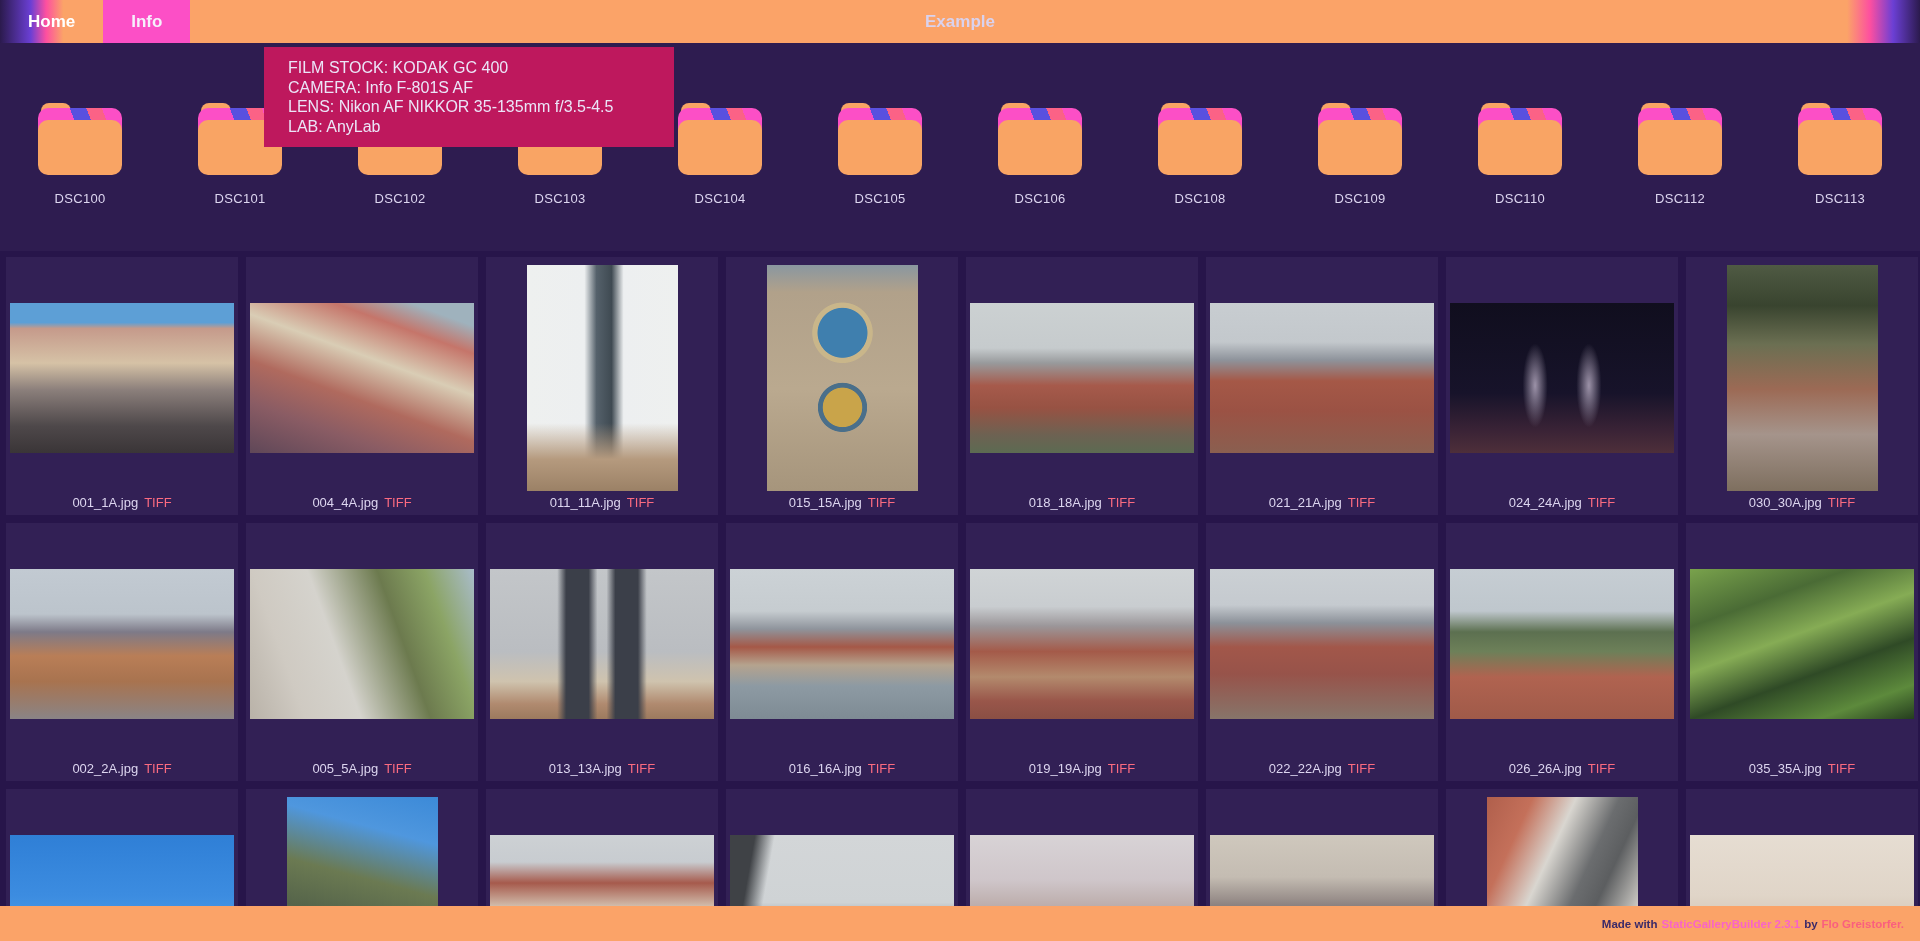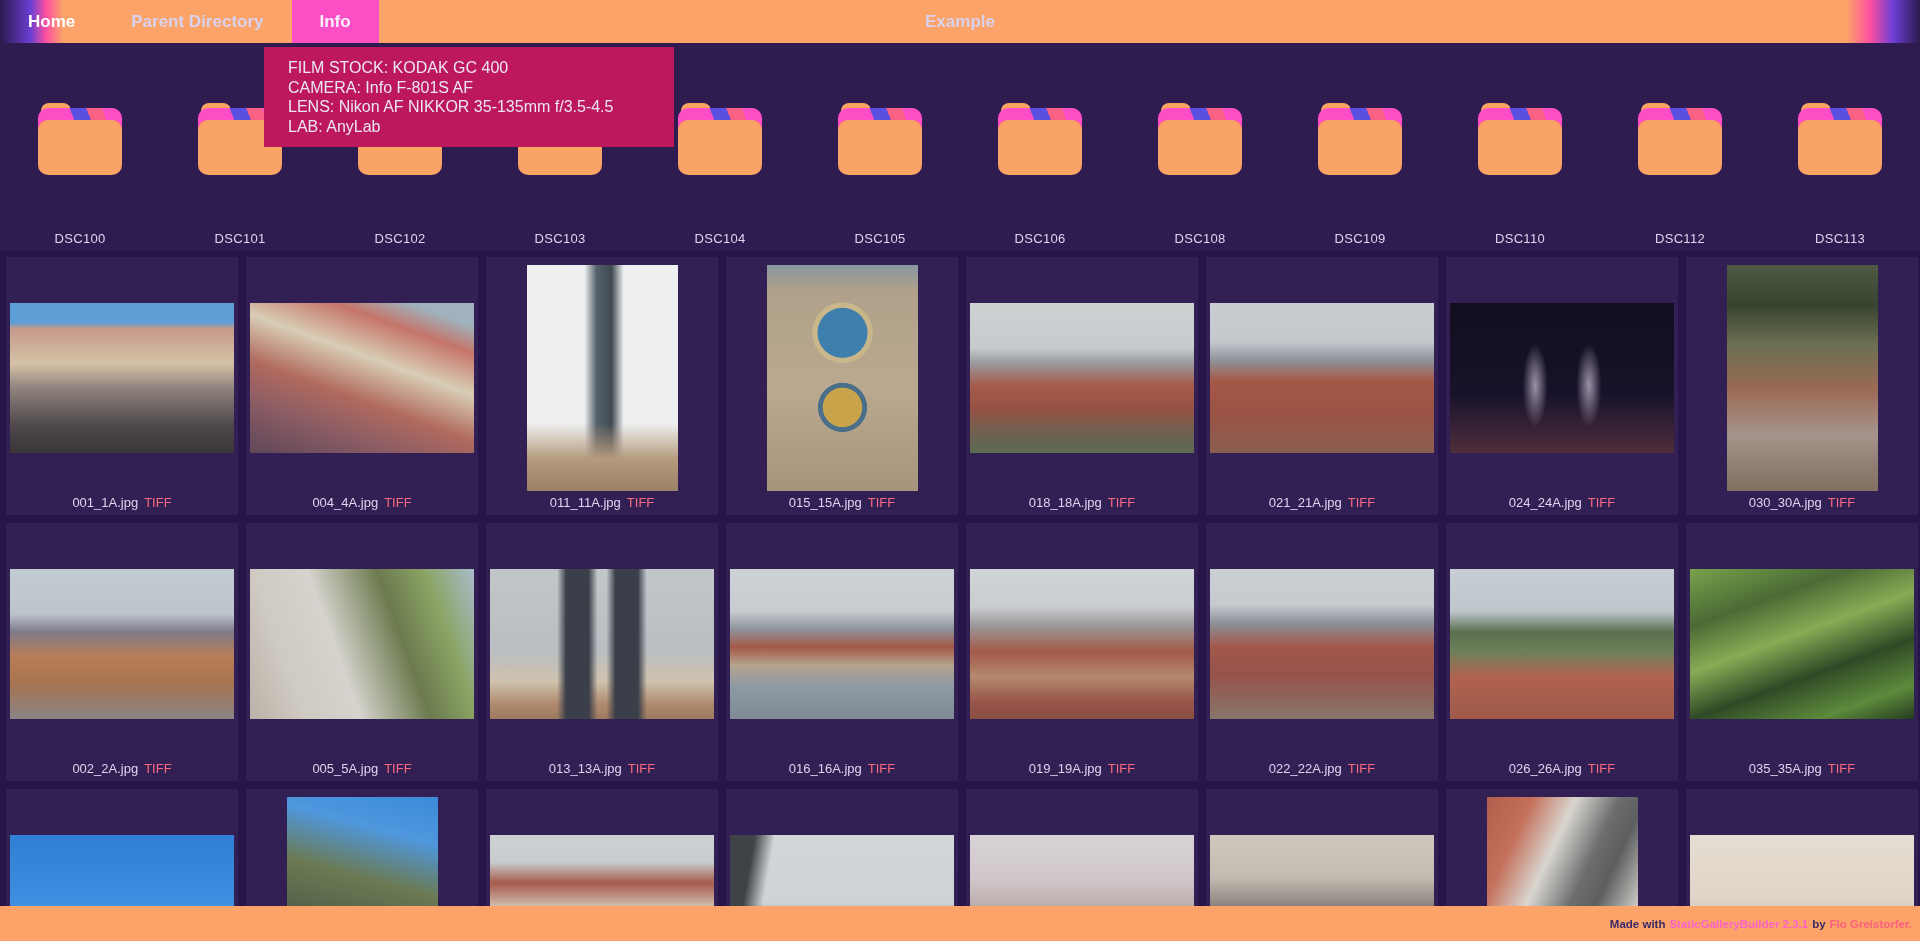--- a/index.html
+++ b/index.html
@@ -48,21 +48,20 @@
   
   .folder-band {
     height: 208px; background: #2e1c50;
     display: flex; justify-content: space-around; align-items: flex-start;
     padding-top: 60px;
   }
   .folder-item {
     width: 137px;
     display: flex; flex-direction: column; align-items: center;
     cursor: pointer;
-    gap: 40px;
   }
   .folder { position: relative; width: 84px; height: 72px; }
   .folder .tab {
     position: absolute; top: 0; left: 3px; width: 30px; height: 16px;
     background: #f9a464; border-radius: 8px 8px 0 0;
   }
   .folder .flap {
     position: absolute; top: 5px; left: 0; right: 0; height: 32px;
     border-radius: 10px 10px 0 0;
     background: linear-gradient(68deg,
@@ -112,28 +111,27 @@
   
   footer.credits {
     position: absolute; left: 0; right: 0; bottom: 0; height: 35px;
     background: #fba368;
     display: flex; align-items: center; justify-content: flex-end;
     padding-right: 8px;
     font-size: 11.5px; font-weight: bold; color: #3b2a68;
   }
   footer.credits a { text-decoration: none; margin: 0 4px; }
   footer.credits .builder { color: #f963c8; }
-  footer.credits .author  { color: #fa5f7e; margin-right: 0; text-align: right; }
+  footer.credits .author  { color: #fa5f7e; margin-right: 8px; text-align: right; }
 </style>
 </head>
 <body>
 
 <nav class="topnav">
   <a href="#" class="nav-link home">Home</a>
-  <a href="#" class="nav-link">Parent Directory</a>
   <a href="#" class="nav-link active">Info</a>
   <span class="nav-center">Example</span>
 </nav>
 
 <div class="info-popup">
   <div>FILM STOCK: KODAK GC 400</div>
   <div>CAMERA: Info F-801S AF</div>
   <div>LENS: Nikon AF NIKKOR 35-135mm f/3.5-4.5</div>
   <div>LAB: AnyLab</div>
 </div>

